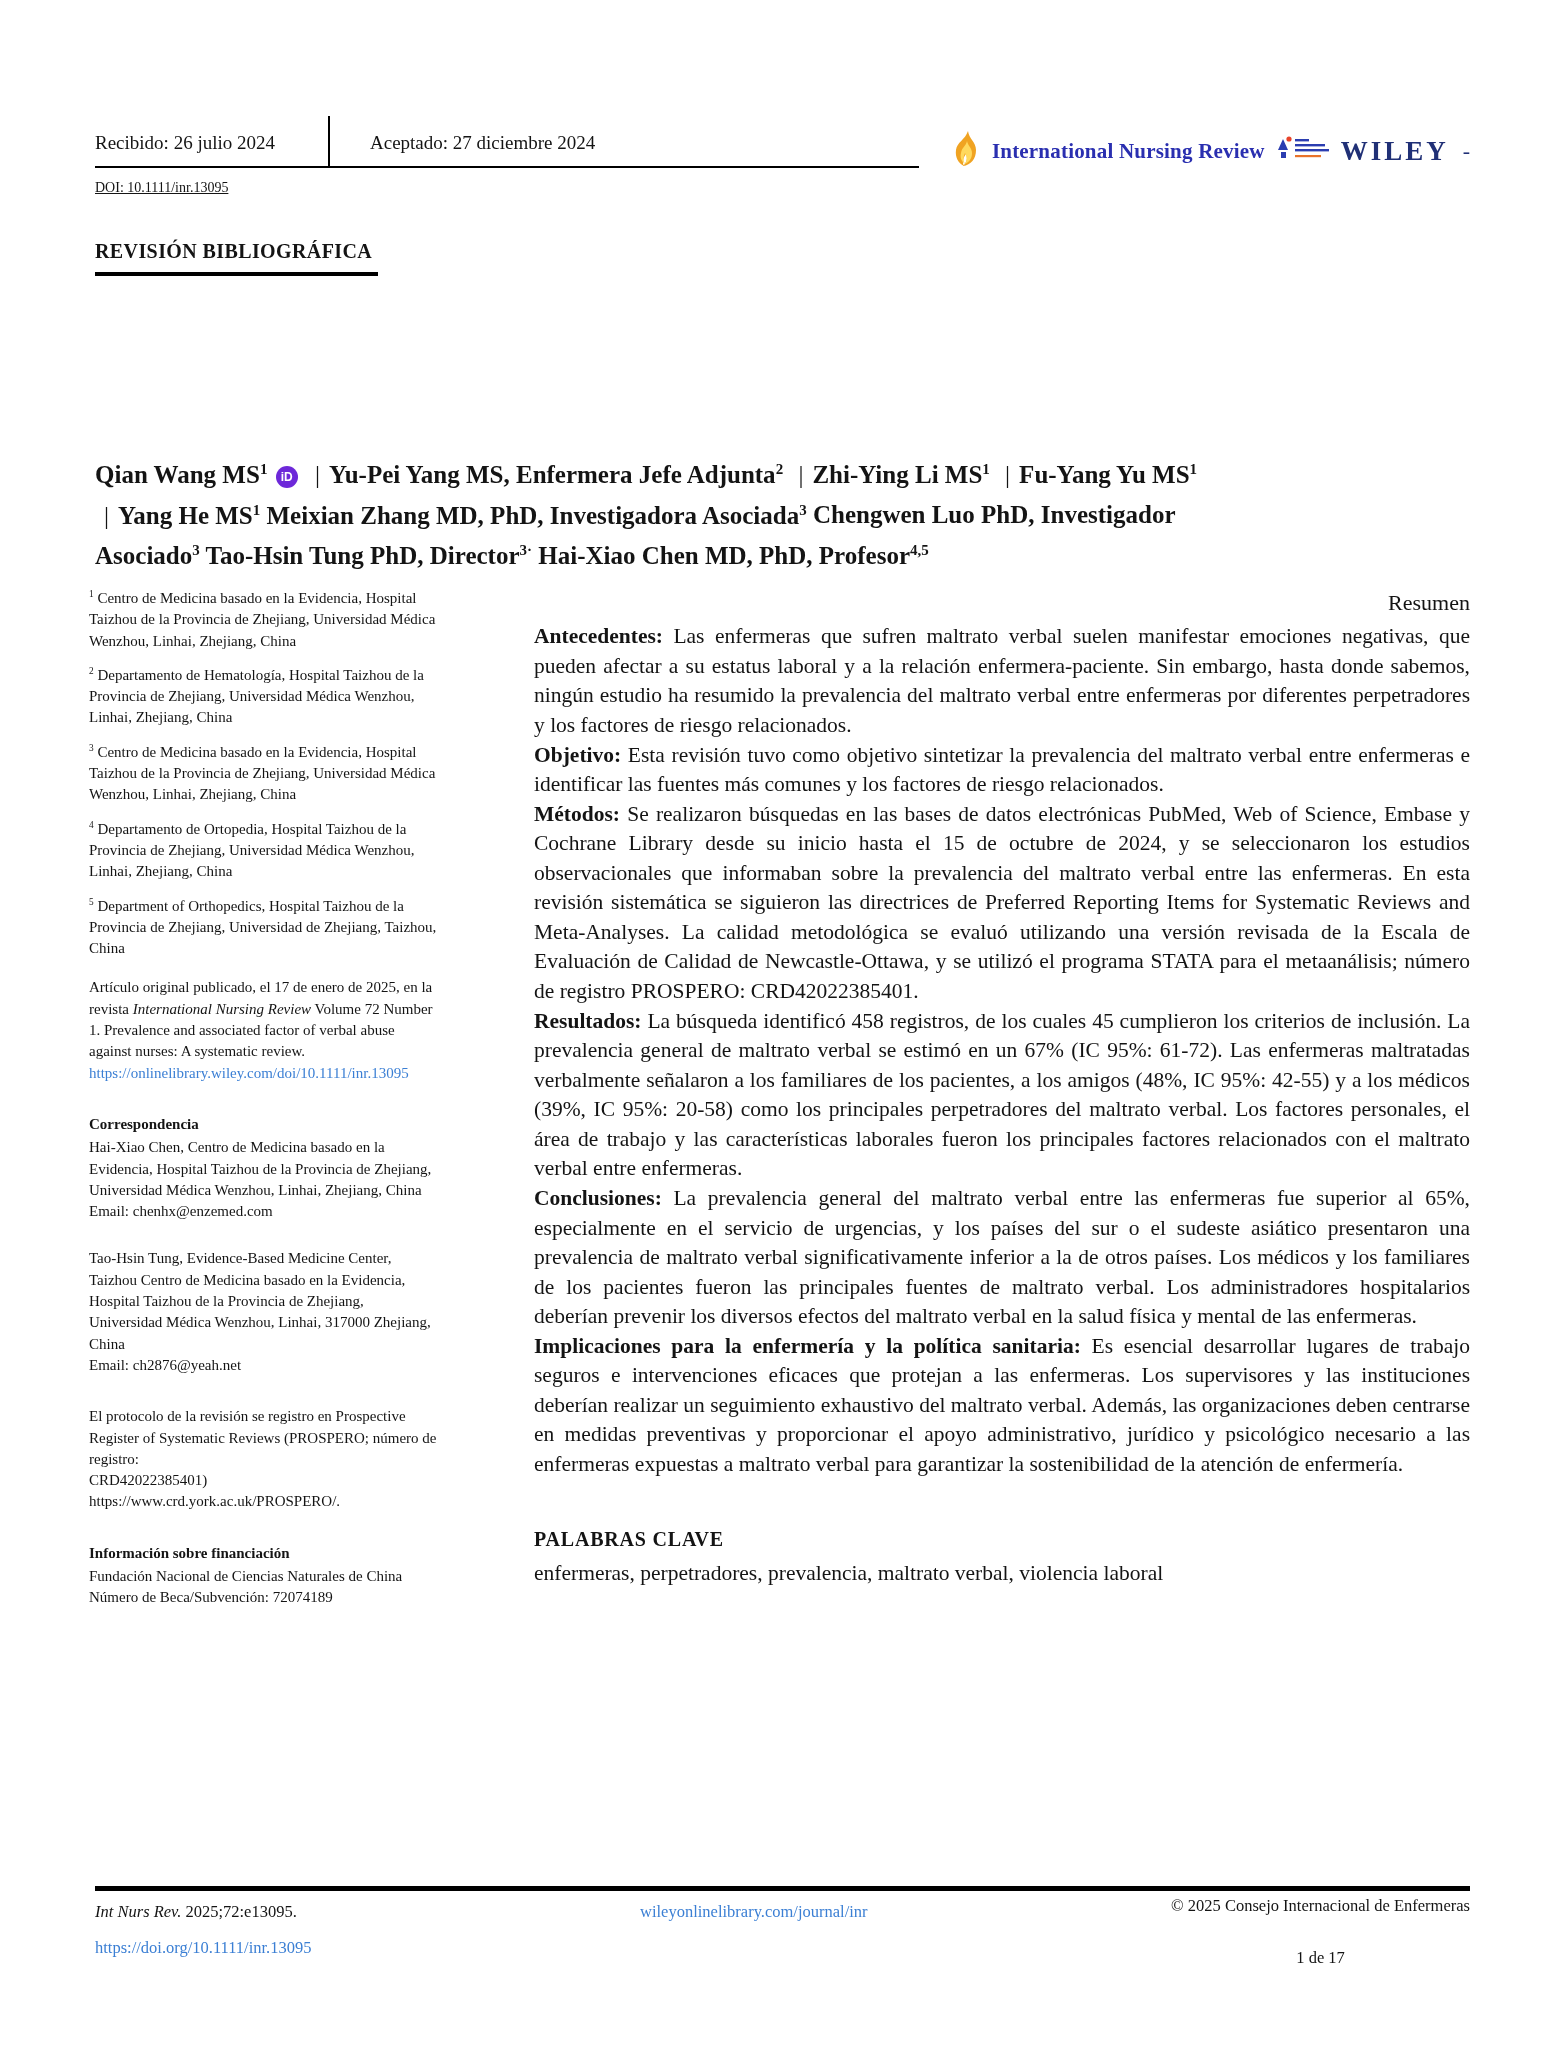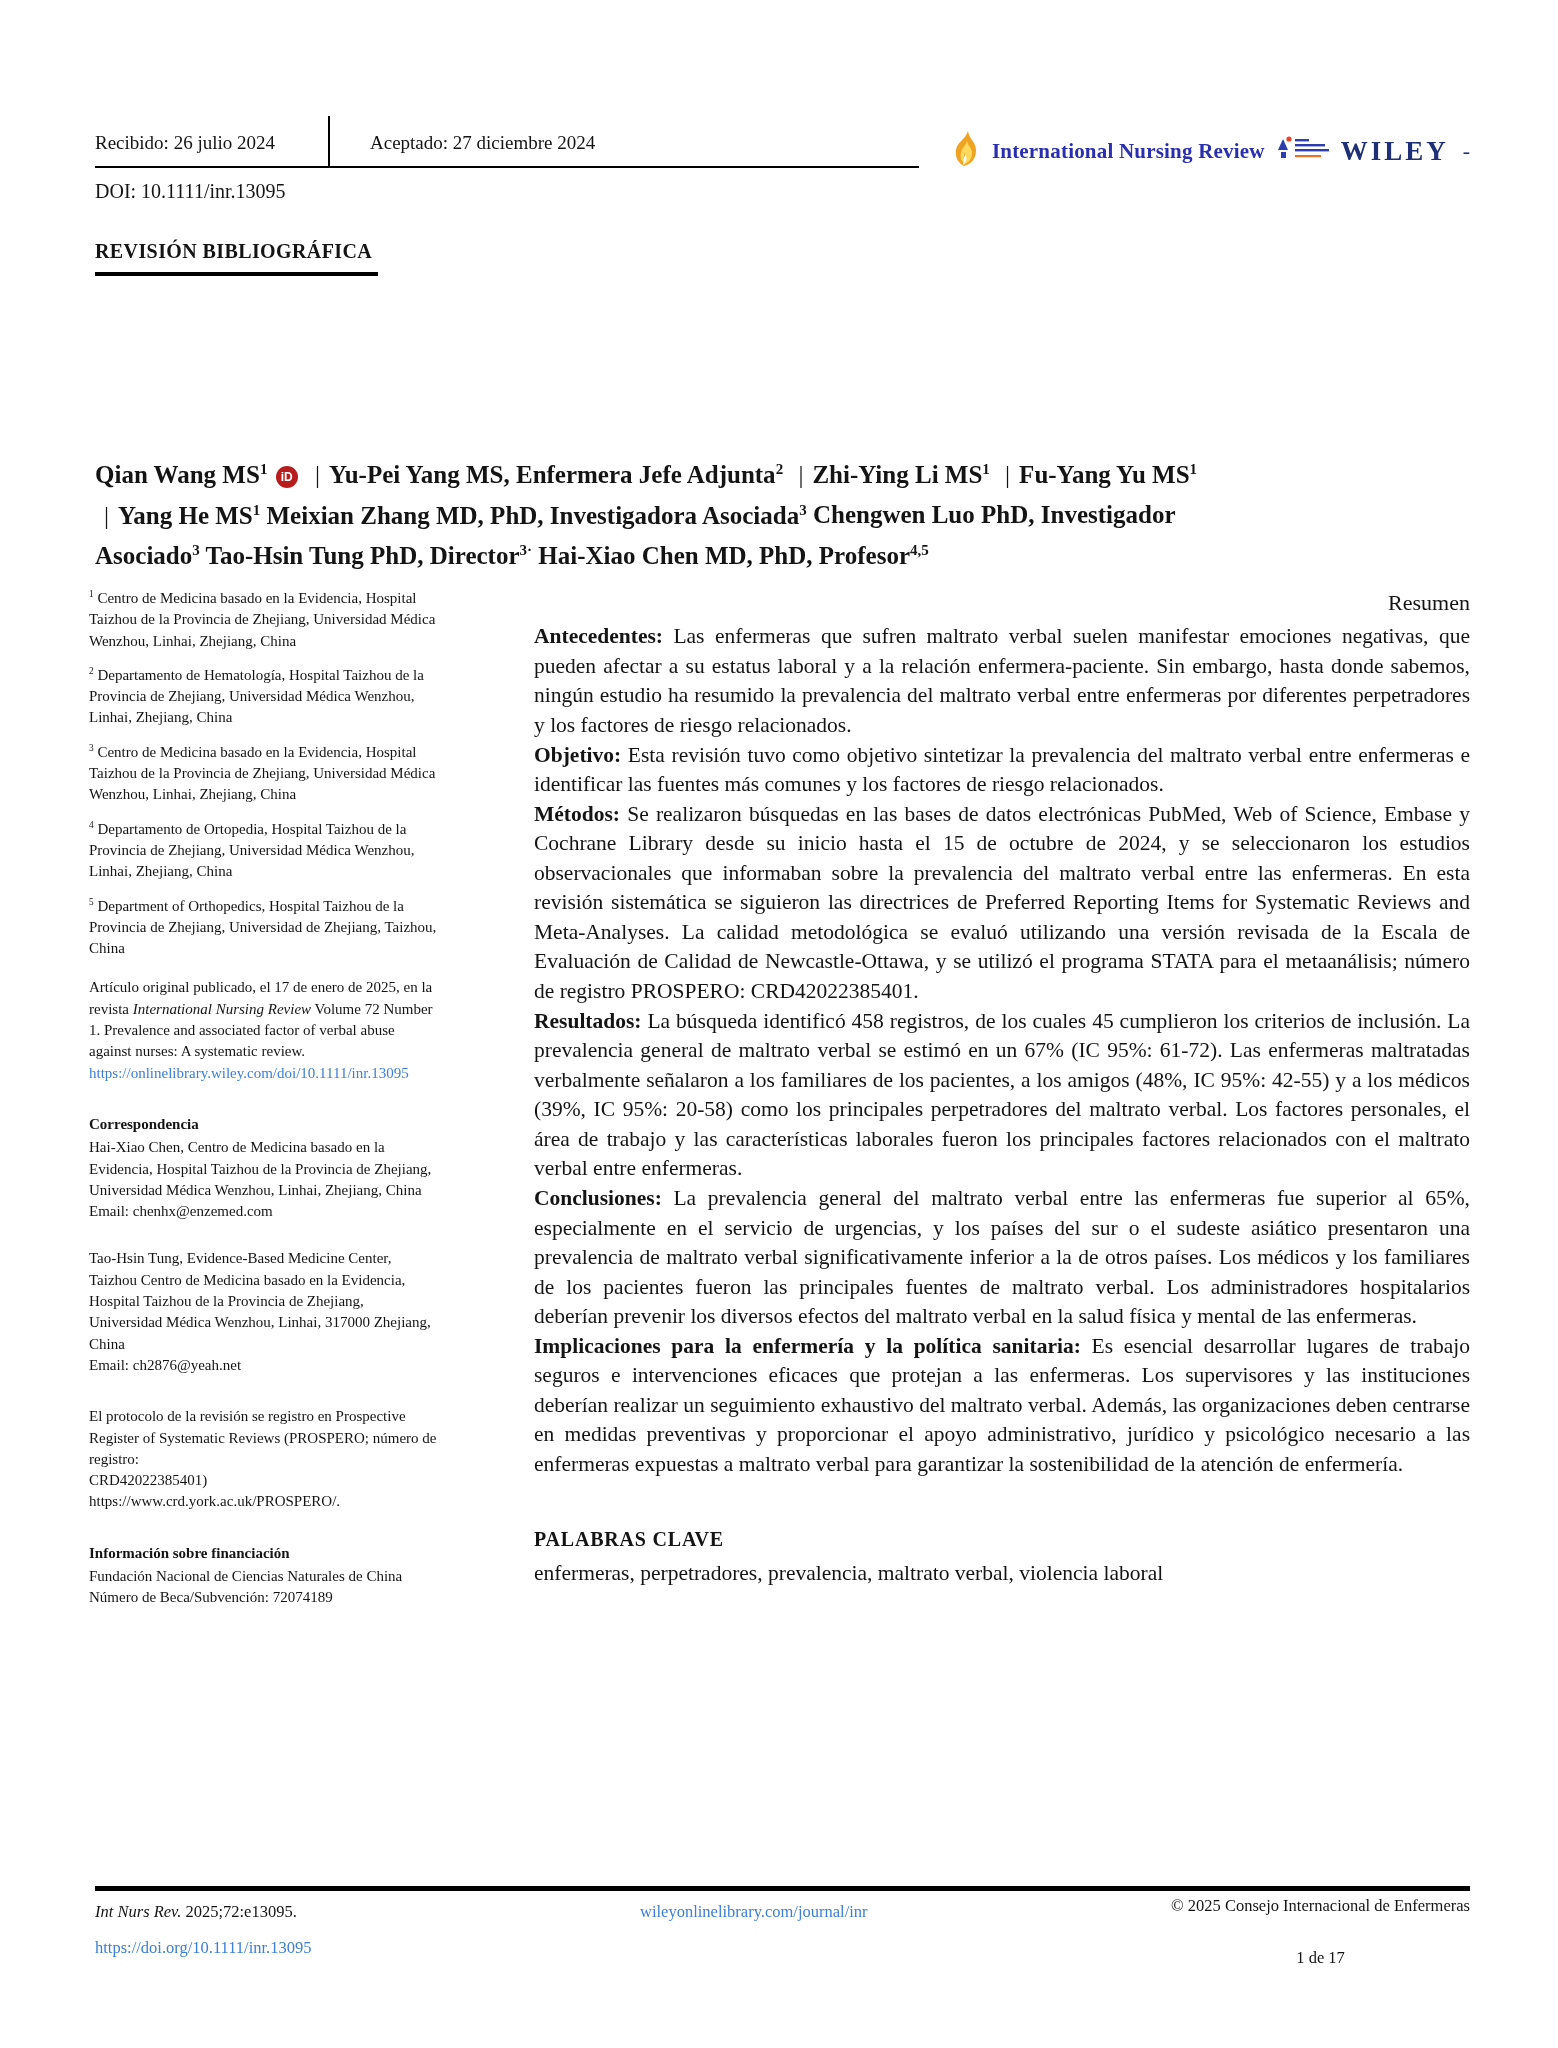--- a/index.html
+++ b/index.html
@@ -6,36 +6,36 @@
   .page{position:relative;width:1558px;height:2048px;background:#ffffff;
         font-family:"Liberation Serif",serif;color:#141414;overflow:hidden;}
 
   
   .dates-block{position:absolute;left:95px;top:116px;width:824px;}
   .dates-row{display:flex;align-items:stretch;height:50px;font-size:19px;}
   .date-received{width:233px;padding-top:16px;}
   .vdiv{width:2px;background:#000;}
   .date-accepted{padding-left:40px;padding-top:16px;}
   .hrule{height:2px;background:#000;}
-  .doi-line{position:absolute;left:95px;top:180px;font-size:20px;}
+  .doi-line{position:absolute;left:95px;top:180px;font-size:14px;text-decoration:underline;}
 
   .logo-row{position:absolute;top:128px;right:88px;display:flex;align-items:center;gap:12px;height:46px;}
   .journal-name{font-size:21px;font-weight:bold;color:#2a2fb0;letter-spacing:0.2px;}
   .wiley{font-size:27px;font-weight:bold;color:#203076;letter-spacing:3px;}
   .wiley-dash{font-size:22px;color:#203076;margin-left:2px;}
 
   
   .section-label{position:absolute;left:95px;top:240px;font-size:20px;font-weight:bold;
                  letter-spacing:0.4px;border-bottom:4px solid #000;padding:0 6px 9px 0;}
   .title{position:absolute;left:95px;top:300px;width:1380px;font-size:38px;font-weight:bold;line-height:1.42;}
   .authors{position:absolute;left:95px;top:452px;width:1400px;font-size:25px;font-weight:bold;line-height:34px;}
   .author-line{white-space:nowrap;}
   .authors sup{font-size:60%;}
   .sep{font-weight:400;margin:0 9px;}
-  .orcid{display:inline-block;width:22px;height:22px;border-radius:50%;background:#b91c1c;color:#fff;
+  .orcid{display:inline-block;width:22px;height:22px;border-radius:50%;background:#6d28d9;color:#fff;
          font-family:"Liberation Sans",sans-serif;font-size:12px;font-weight:bold;text-align:center;
          line-height:22px;vertical-align:2px;margin:0 2px;}
 
   
   .columns{position:absolute;top:588px;left:89px;right:88px;display:flex;align-items:flex-start;}
   .col-left{width:348px;flex:none;font-size:15px;line-height:1.42;}
   .col-right{flex:1;margin-left:97px;font-size:21.5px;line-height:1.375;text-align:justify;hyphens:auto;}
 
   .aff{margin:0 0 13px 0;}
   .aff sup{font-size:62%;}

